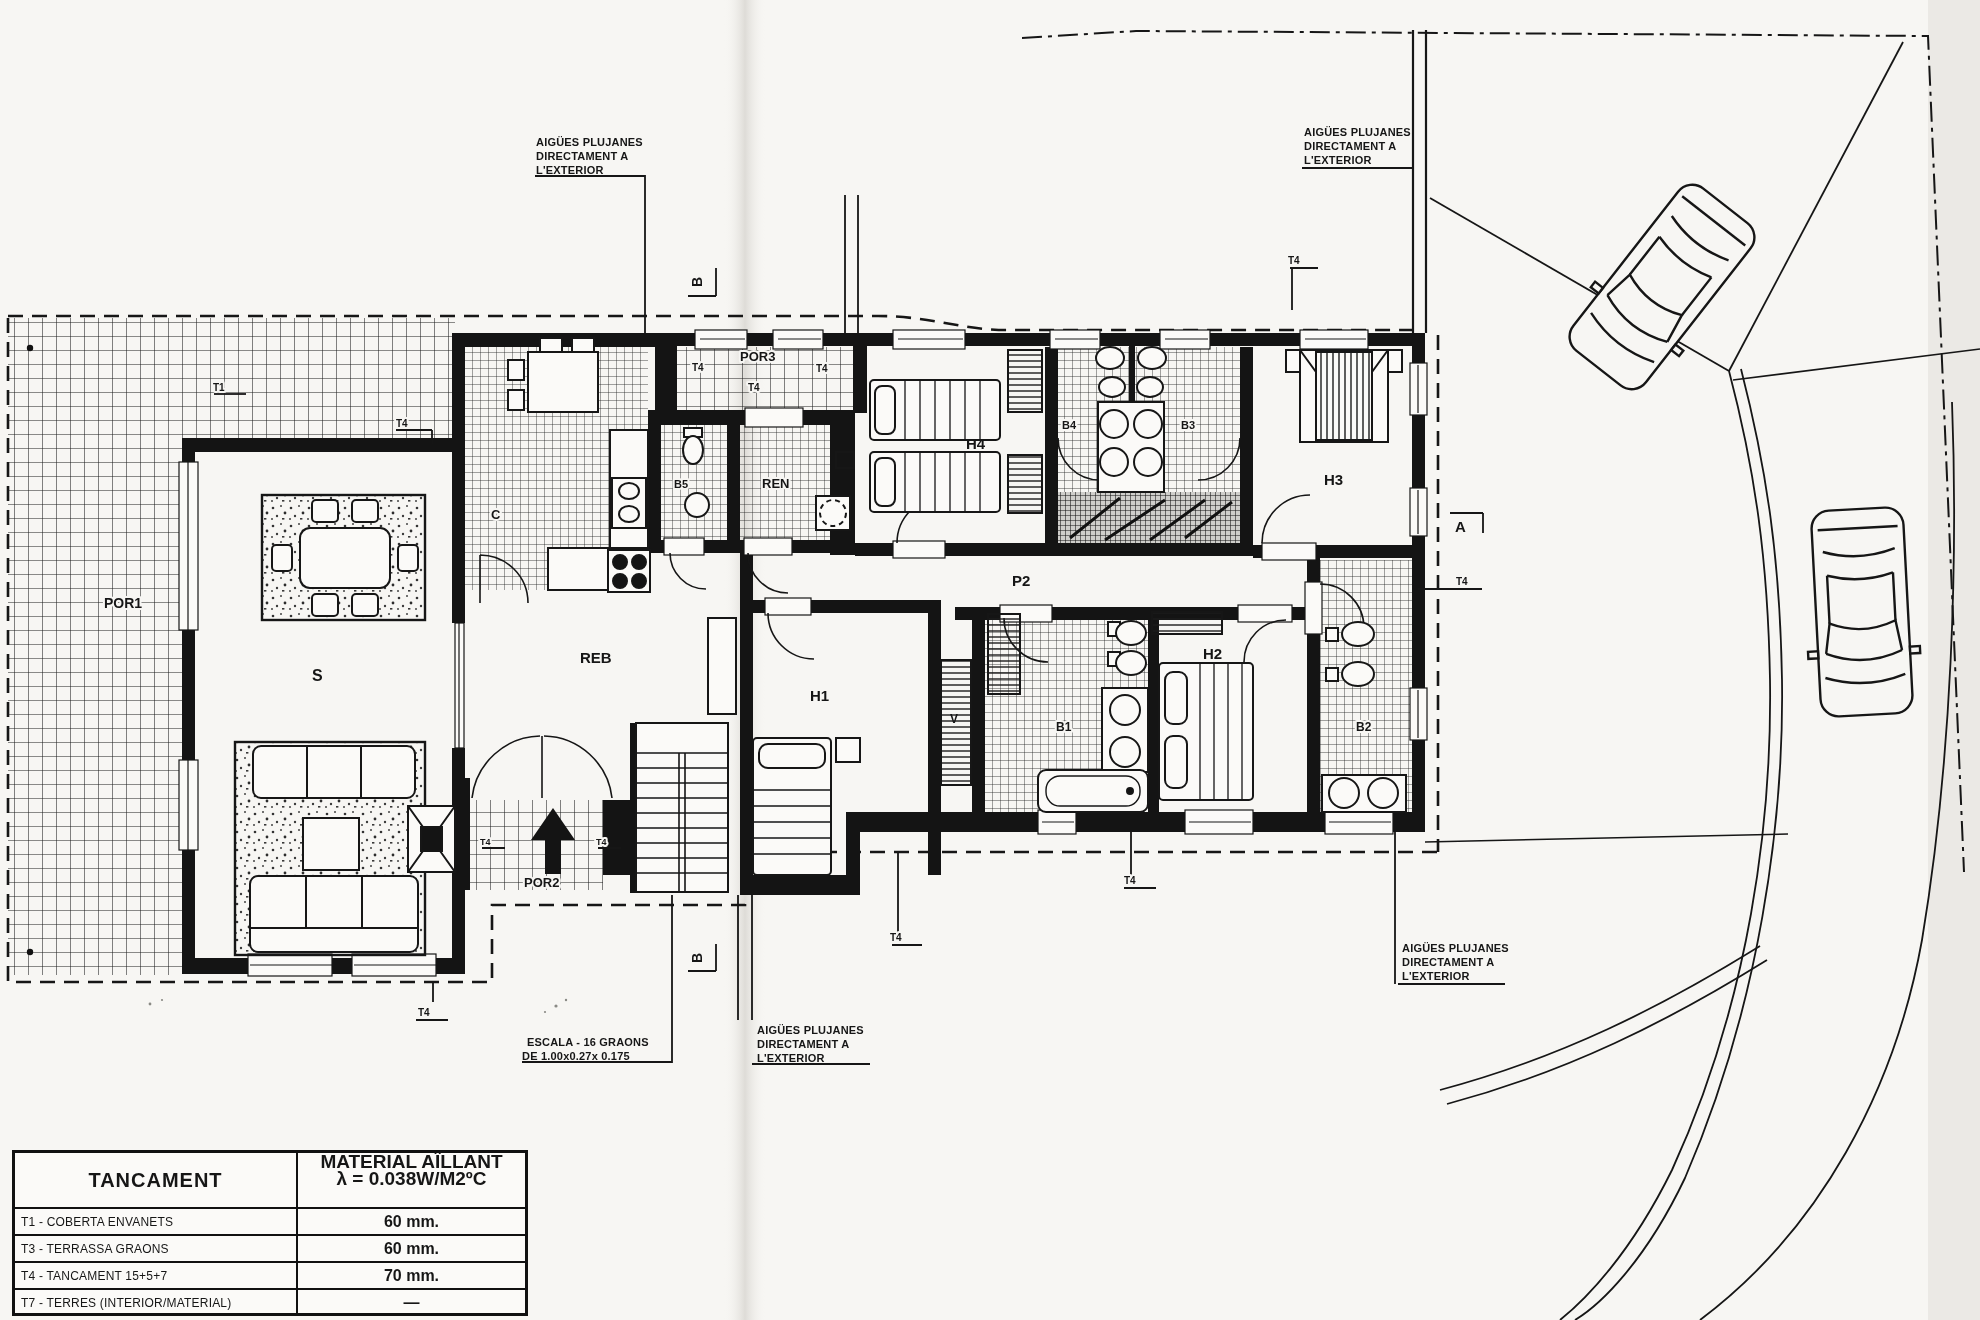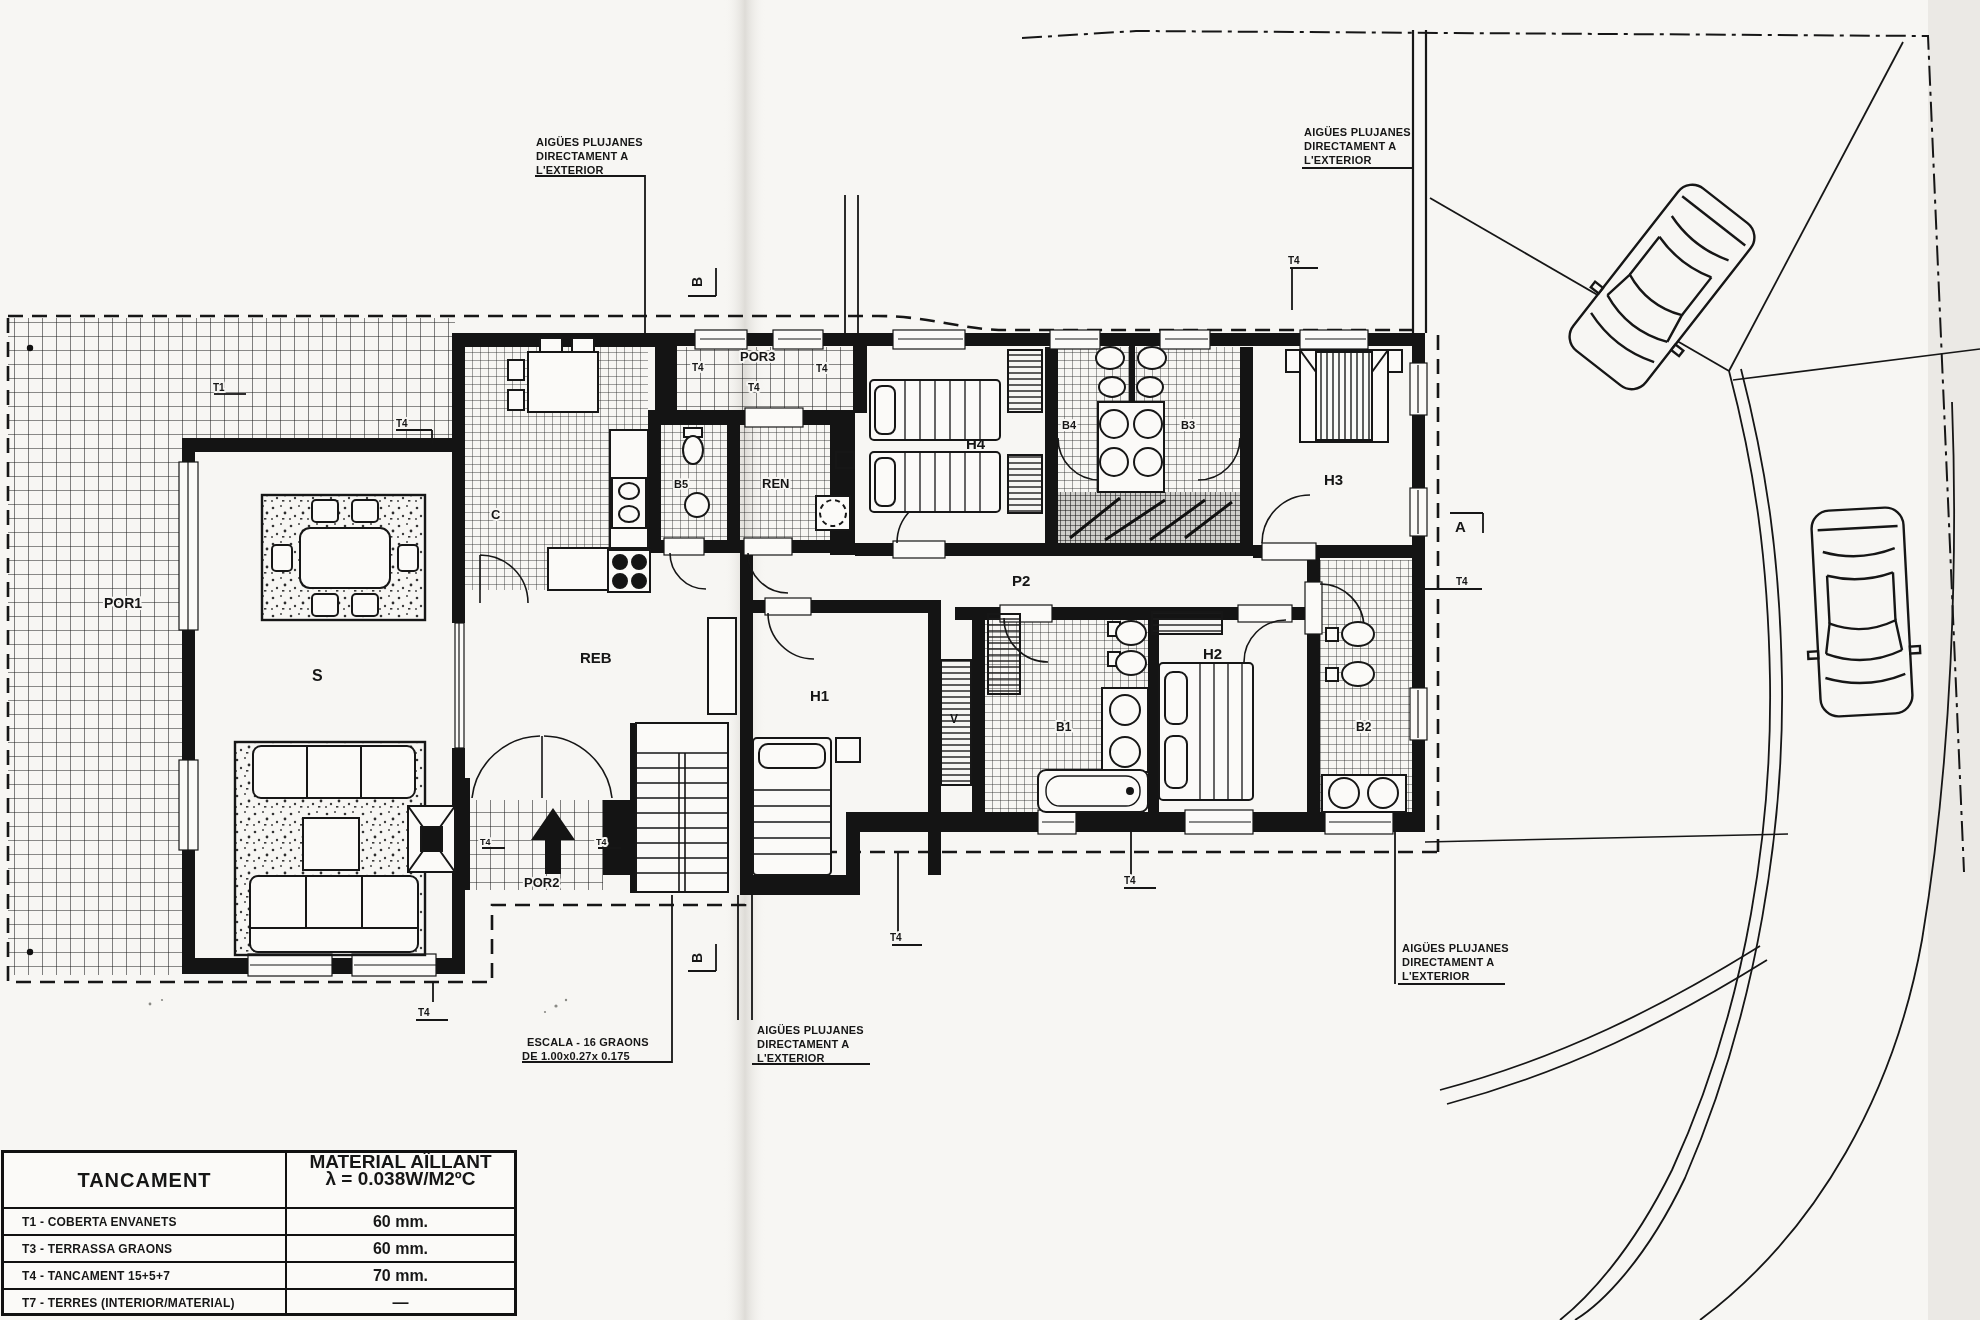--- a/index.html
+++ b/index.html
@@ -3,29 +3,29 @@
 <meta charset="utf-8">
 <style>
   html,body{margin:0;padding:0;background:#d8d6d2;}
   #page{position:relative;width:1980px;height:1320px;background:#f7f6f3;overflow:hidden;
         font-family:"Liberation Sans",sans-serif;color:#161616;}
   svg{position:absolute;left:0;top:0;}
   svg text{font-family:"Liberation Sans",sans-serif;font-weight:bold;fill:#161616;}
   text.halo{paint-order:stroke;stroke:#f7f6f3;stroke-width:4px;stroke-linejoin:round;}
   text.ann{font-size:11px;letter-spacing:.2px;}
   
-  #legend{position:absolute;left:1px;top:1150px;width:516px;height:166px;
+  #legend{position:absolute;left:12px;top:1150px;width:516px;height:166px;
           border:3px solid #111;background:#fbfaf8;box-sizing:border-box;
           display:grid;grid-template-columns:283px 1fr;grid-template-rows:54px 27px 27px 27px 27px;}
   #legend .cell{border-top:2px solid #111;display:flex;align-items:center;box-sizing:border-box;}
   #legend .row0{border-top:none;}
   #legend .c1{border-right:2px solid #111;}
   #legend .hdr1{justify-content:center;font-size:20px;font-weight:bold;letter-spacing:1px;}
   #legend .hdr2{flex-direction:column;font-size:19px;font-weight:bold;line-height:17px;}
-  #legend .name{font-size:12px;font-weight:bold;padding-left:18px;letter-spacing:.2px;}
+  #legend .name{font-size:12px;font-weight:normal;padding-left:6px;letter-spacing:.2px;}
   #legend .val{justify-content:center;font-size:16px;font-weight:bold;}
 </style>
 </head>
 <body>
 
 <div id="page">
 <svg width="1980" height="1320" viewBox="0 0 1980 1320">
   <defs>
     <pattern id="bigGrid" width="14" height="14" patternUnits="userSpaceOnUse">
       <path d="M14 0H0V14" fill="none" stroke="#1c1c1c" stroke-width="1.1"></path>

